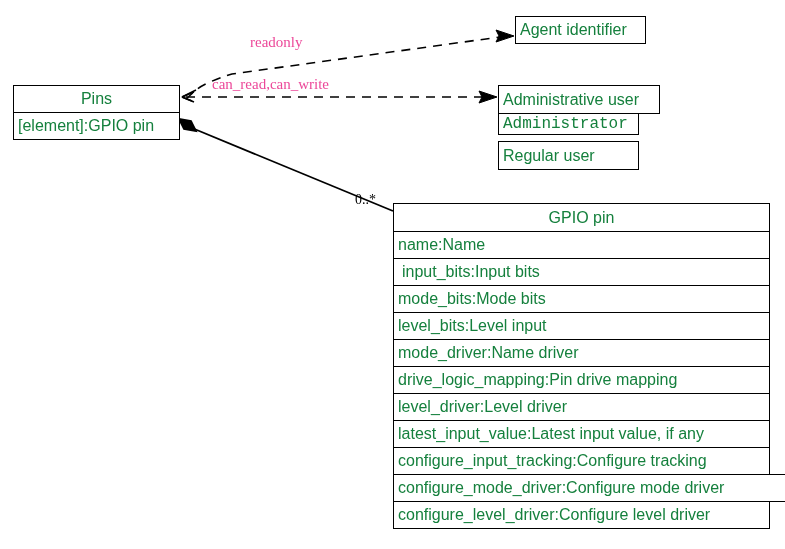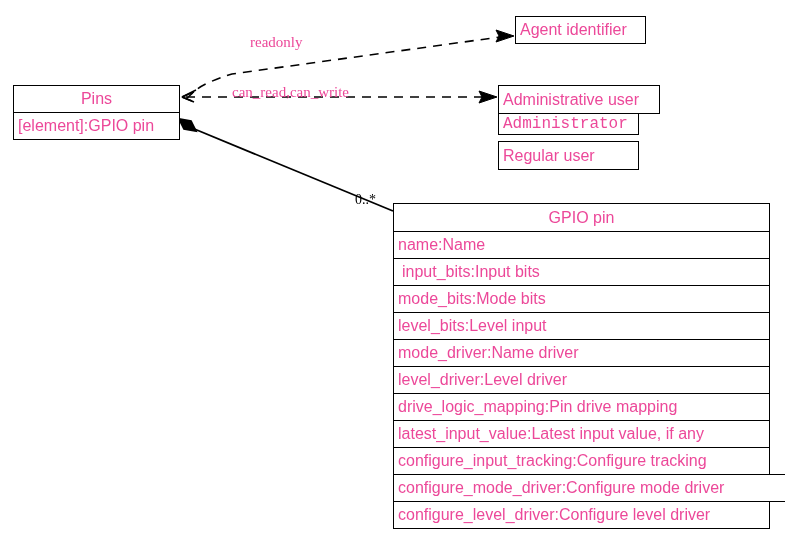--- a/index.html
+++ b/index.html
@@ -23,21 +23,21 @@
     box-sizing: border-box;
     background: #ffffff;
   }
   .rowbox {
     position: absolute;
     box-sizing: border-box;
     border: 1px solid #000000;
     background: #ffffff;
     font-family: "Liberation Sans", sans-serif;
     font-size: 16px;
-    color: #ec4899;
+    color: #15803d;
     line-height: 1;
     display: flex;
     align-items: center;
     white-space: nowrap;
   }
   .rowbox.center { justify-content: center; }
   .rowbox.left   { justify-content: flex-start; padding-left: 4px; }
 
   
   .stack .rowbox + .rowbox { margin-top: -1px; }
@@ -87,21 +87,21 @@
     <path d="M 497 97 L 479 91 L 482 97 L 479 103 Z" fill="#000000" stroke="#000000" stroke-width="1"></path>
     <path d="M 182 97 L 194 92 M 182 97 L 194 102" fill="none" stroke="#000000" stroke-width="1.6"></path>
 
     <path d="M 192 128 L 393 211" fill="none" stroke="#000000" stroke-width="1.8"></path>
 
     <path d="M 179 119 L 191 121 L 196 131 L 184 129 Z" fill="#000000" stroke="#000000" stroke-width="1.8" stroke-linejoin="miter"></path>
   </svg>
 
   <div class="edge-label" style="left:250px; top:35px;">readonly</div>
 
-  <div class="edge-label" style="left:212px; top:85px;margin-left:20px;">can_read,can_write</div>
+  <div class="edge-label" style="left:212px; top:77px;">can_read,can_write</div>
 
   <div class="mult-label" style="left:355px; top:193px;">0..*</div>
 
   <div class="node stack" style="left:13px; top:85px; width:167px;">
     <div class="rowbox center" style="position:relative; width:167px; height:28px;">Pins</div>
     <div class="rowbox left" style="position:relative; width:167px; height:28px;">[element]:GPIO pin</div>
   </div>
 
   <div class="node stack" style="left:515px; top:16px; width:131px;">
     <div class="rowbox left" style="position:relative; width:131px; height:28px;">Agent identifier</div>
@@ -113,21 +113,21 @@
     <div class="rowbox left" style="left:0px; top:56px; width:141px; height:29px;">Regular user</div>
   </div>
 
   <div class="node stack" style="left:393px; top:203px; width:377px;">
     <div class="rowbox center" style="position:relative; width:377px; height:29px;">GPIO pin</div>
     <div class="rowbox left" style="position:relative; width:377px; height:28px;">name:Name</div>
     <div class="rowbox left" style="position:relative; width:377px; height:28px;padding-left:8px;">input_bits:Input bits</div>
     <div class="rowbox left" style="position:relative; width:377px; height:28px;">mode_bits:Mode bits</div>
     <div class="rowbox left" style="position:relative; width:377px; height:28px;">level_bits:Level input</div>
     <div class="rowbox left" style="position:relative; width:377px; height:28px;">mode_driver:Name driver</div>
+    <div class="rowbox left" style="position:relative; width:377px; height:28px;">drive_logic_mapping:Pin drive mapping</div>
     <div class="rowbox left" style="position:relative; width:377px; height:28px;">level_driver:Level driver</div>
-    <div class="rowbox left" style="position:relative; width:377px; height:28px;">drive_logic_mapping:Pin drive mapping</div>
     <div class="rowbox left" style="position:relative; width:377px; height:28px;">latest_input_value:Latest input value, if any</div>
     <div class="rowbox left" style="position:relative; width:377px; height:28px;">configure_input_tracking:Configure tracking</div>
     <div class="rowbox left" style="position:relative; width:419px; height:28px;">configure_mode_driver:Configure mode driver</div>
     <div class="rowbox left" style="position:relative; width:377px; height:28px;">configure_level_driver:Configure level driver</div>
   </div>
 
 </div>
 
 </body></html>

